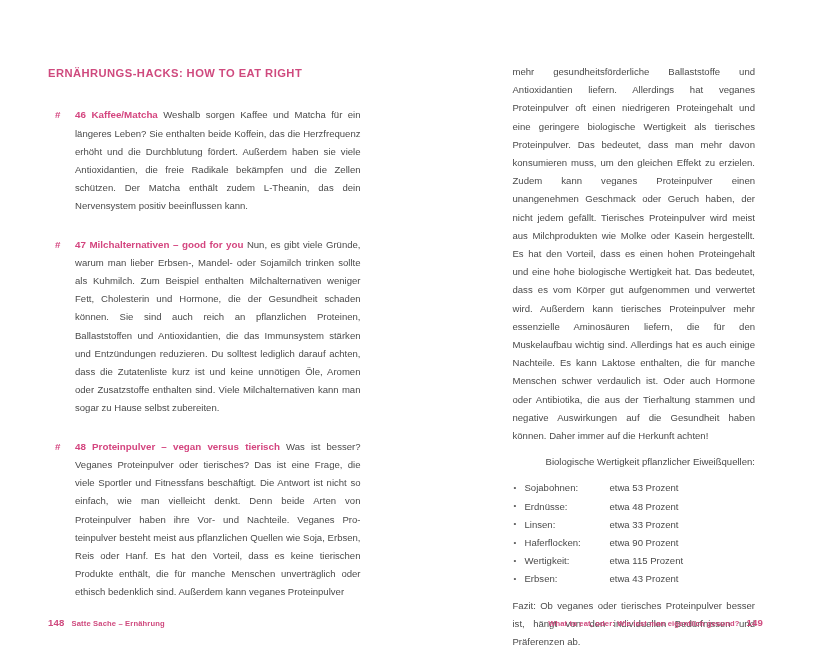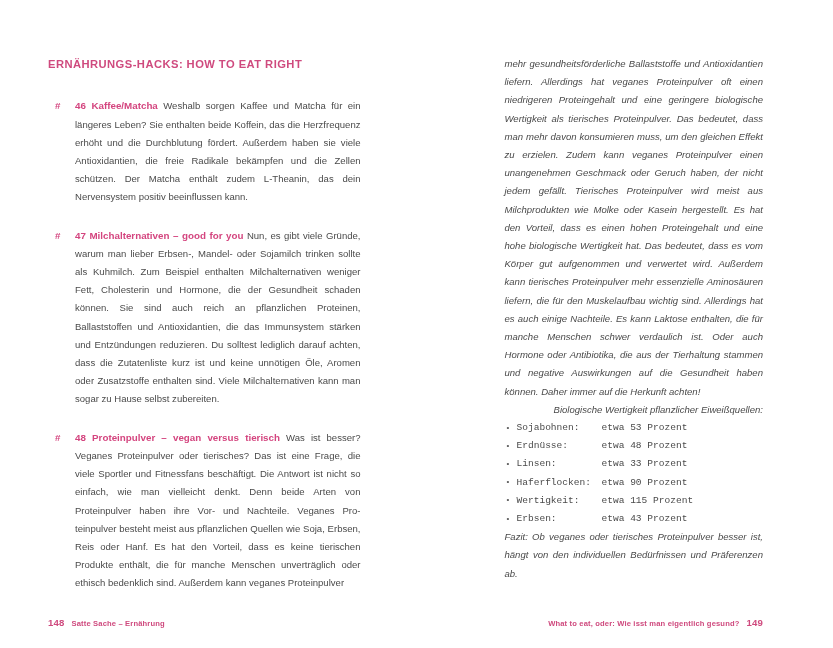--- a/index.html
+++ b/index.html
@@ -32,21 +32,21 @@
   .page-left { padding: 55px 56px 0 48px; }
   .page-right { padding: 55px 70px 0 88px; }
 
   
   .section-title {
     color: #cf4a7e;
     font-size: 11.2px;
     font-weight: bold;
     letter-spacing: 0.45px;
     text-transform: uppercase;
-    margin: 3px 0 26px 0;
+    margin: 12px 0 26px 0;
     line-height: 1.2;
   }
 
   
   .hacks {
     margin: 0;
     padding: 0;
     list-style: none;
   }
   .hack {
@@ -77,32 +77,31 @@
 
   
   .right-body {
     font-size: 9.55px;
     line-height: 18.2px;
     color: #4a4a4a;
     text-align: justify;
     text-justify: inter-word;
     margin: 0;
   }
-  .right-body p { margin: 0; font-style: italic; }
+  .right-body p { margin: 8px; }
   .no-justify { text-align: right; }
 
   
   .protein-list {
     list-style: none;
-    margin: 0;
+    margin: 8px;
     padding: 0;
     font-size: 9.55px;
     line-height: 18.2px;
     color: #4a4a4a;
-    font-family: Liberation Mono, monospace;
   }
   .protein-list li {
     position: relative;
     padding-left: 12px;
     display: flex;
   }
   .protein-list li::before {
     content: "\2022";
     position: absolute;
     left: 1px;

